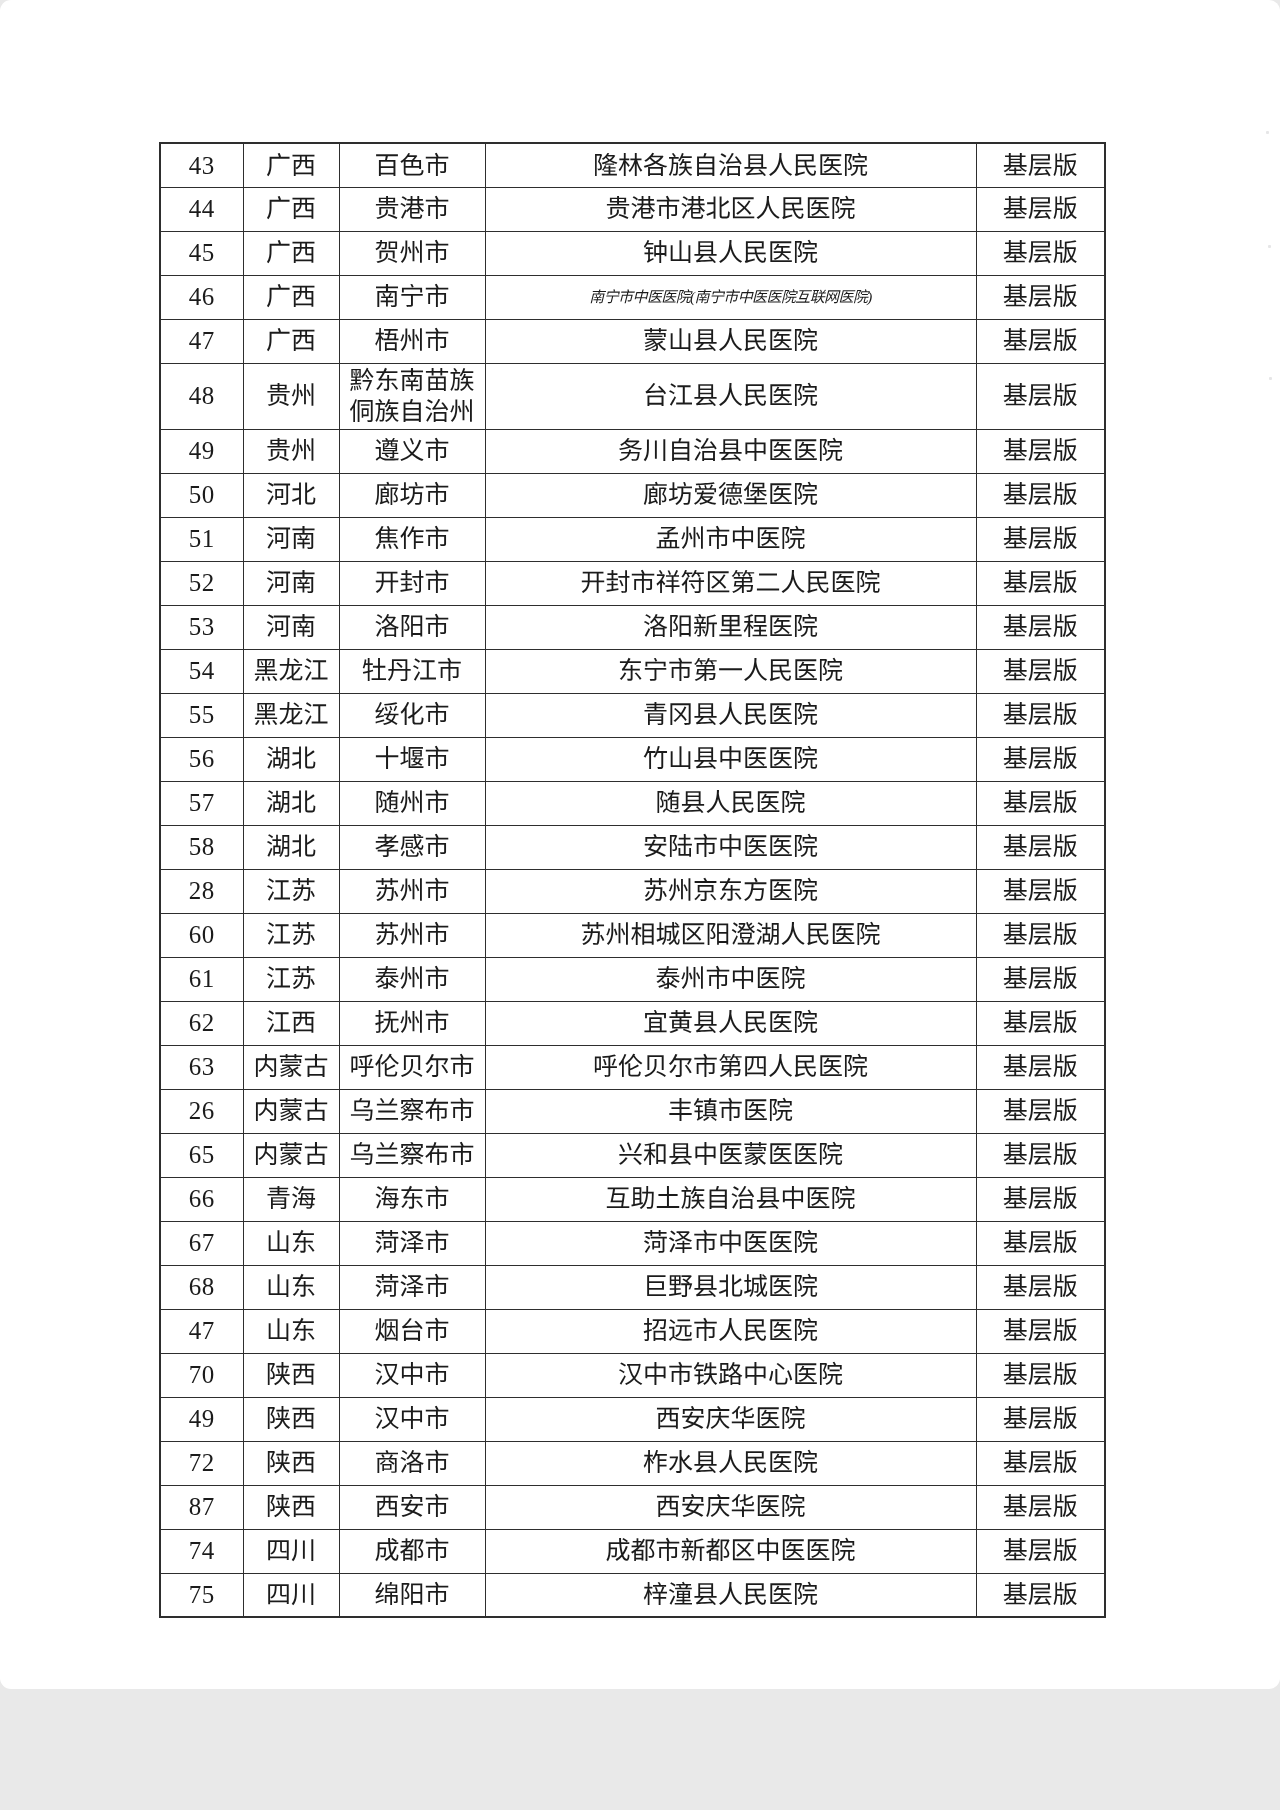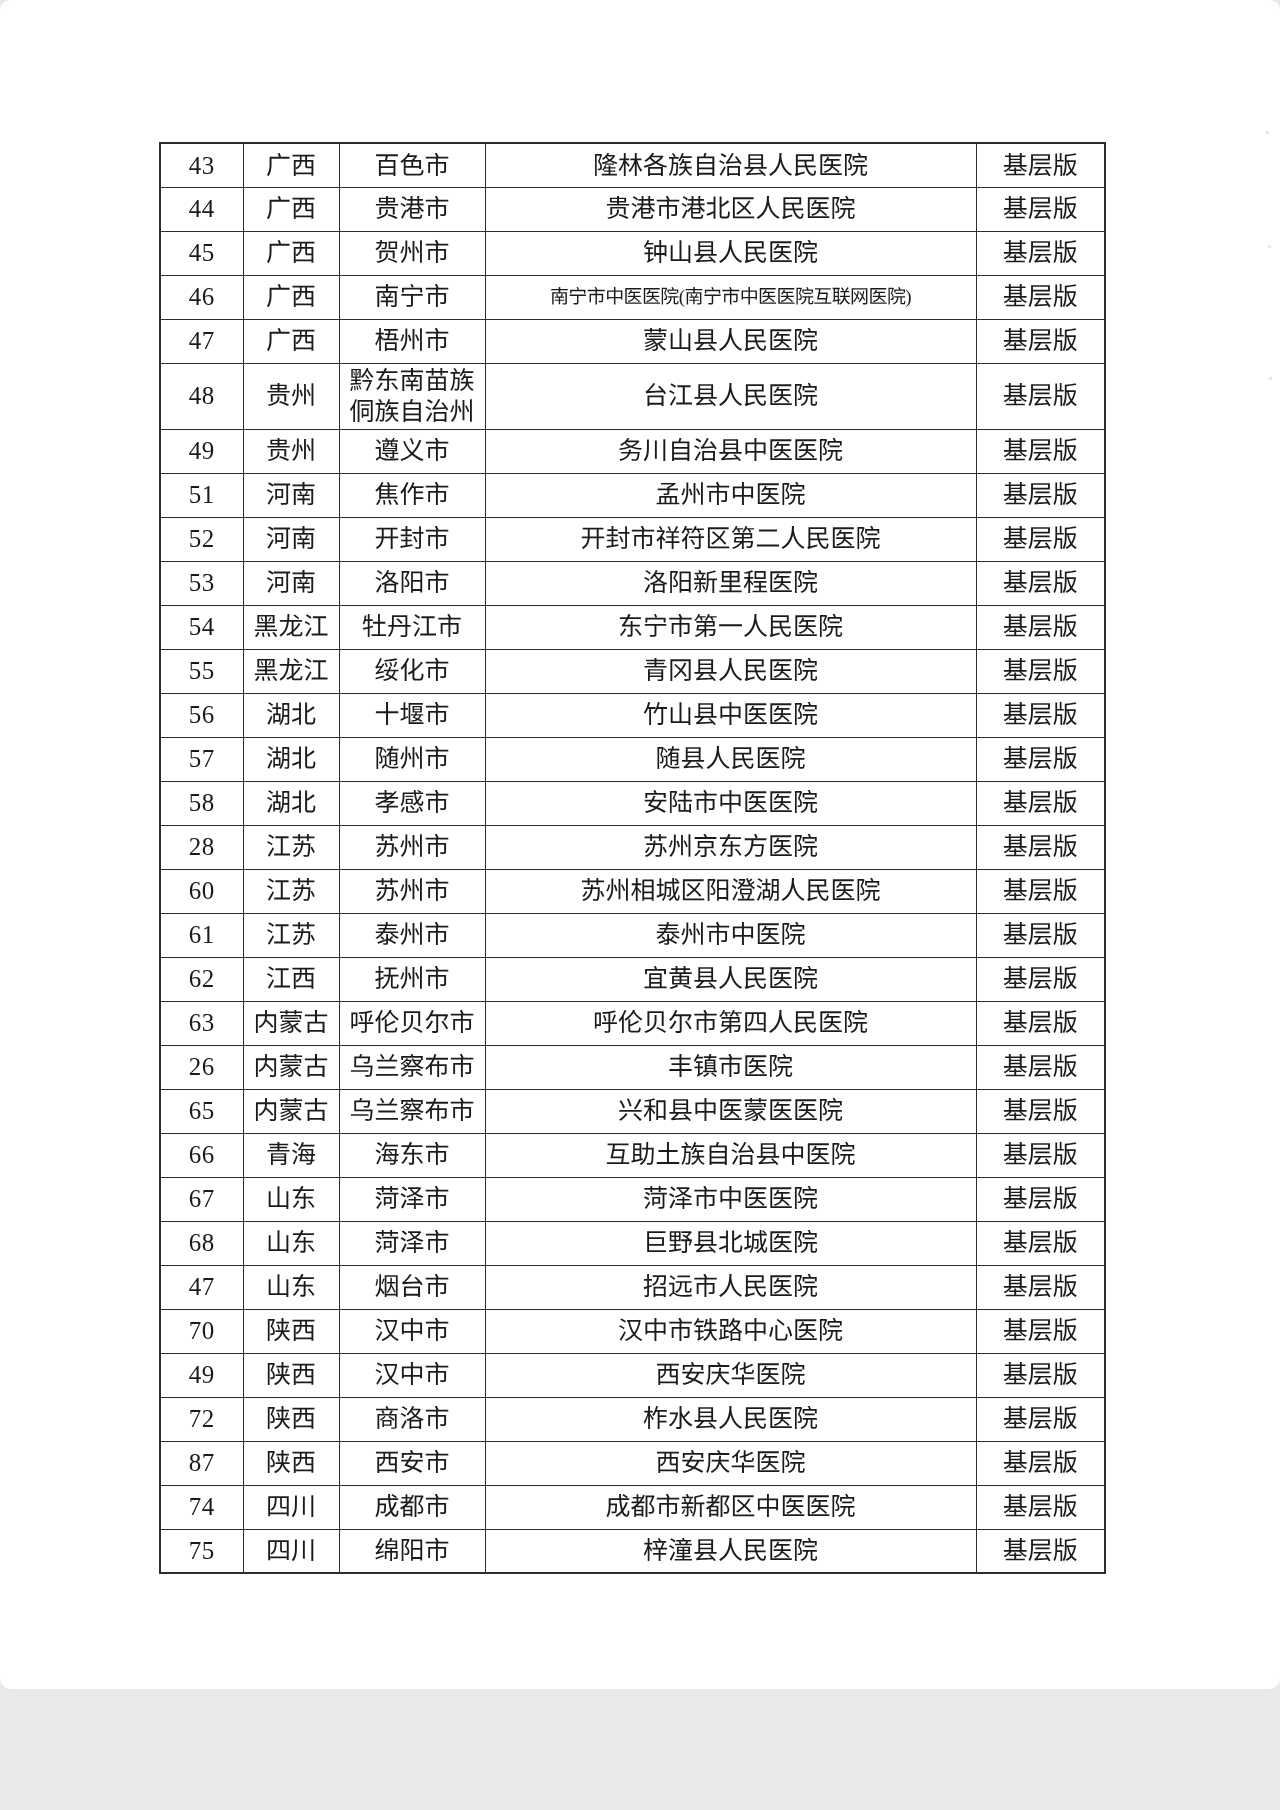--- a/index.html
+++ b/index.html
@@ -35,24 +35,25 @@
     text-align:center;
     vertical-align:middle;
     font-size:25px;
     line-height:1.26;
     padding:1px 2px;
     color:var(--ink);
   }
   td.c-no{font-size:26px;letter-spacing:0.5px;}
   td.c-hosp{padding:1px 4px;margin-top:9px;}
   td.c-hosp.tight{
-    font-size:19px;
+    font-size:15px;
     white-space:nowrap;
     letter-spacing:-0.6px;
     padding:1px 1px;
+    font-style:italic;
   }
   
   .speck{
     position:absolute;
     background:#9a9aa0;
     border-radius:1px;
   }
   .speck.dot{width:4px;height:3px;opacity:.55;}
   .speck.tick{width:3px;height:7px;opacity:.6;transform:rotate(12deg);}
   .speck.faint{width:3px;height:3px;opacity:.25;}
@@ -111,20 +112,27 @@
       <td class="c-prov">贵州</td>
       <td class="c-city">黔东南苗族侗族自治州</td>
       <td class="c-hosp">台江县人民医院</td>
       <td class="c-ed">基层版</td>
     </tr>
         <tr>
       <td class="c-no">49</td>
       <td class="c-prov">贵州</td>
       <td class="c-city">遵义市</td>
       <td class="c-hosp">务川自治县中医医院</td>
+      <td class="c-ed">基层版</td>
+    </tr>
+        <tr>
+      <td class="c-no">50</td>
+      <td class="c-prov">河北</td>
+      <td class="c-city">廊坊市</td>
+      <td class="c-hosp">廊坊爱德堡医院</td>
       <td class="c-ed">基层版</td>
     </tr>
         <tr>
       <td class="c-no">51</td>
       <td class="c-prov">河南</td>
       <td class="c-city">焦作市</td>
       <td class="c-hosp">孟州市中医院</td>
       <td class="c-ed">基层版</td>
     </tr>
         <tr>

